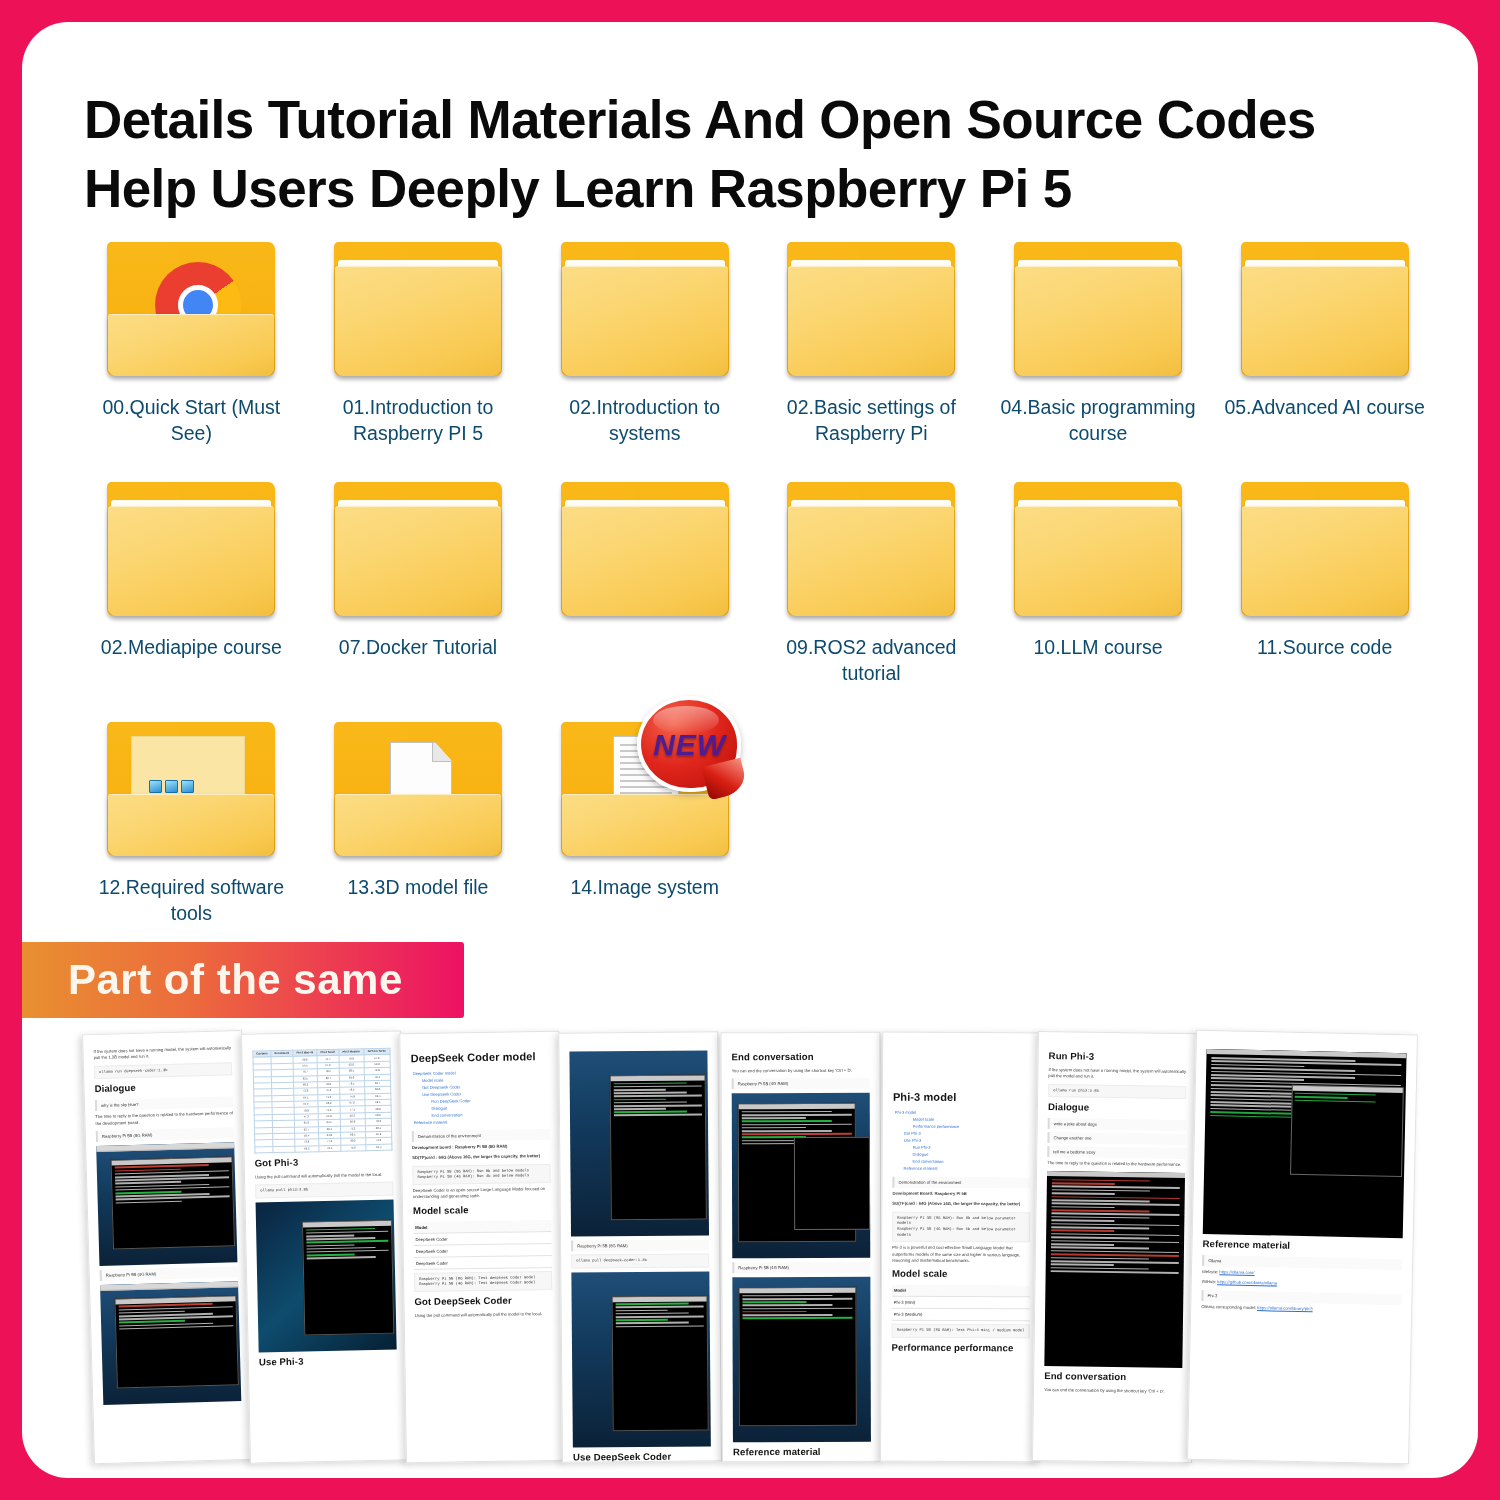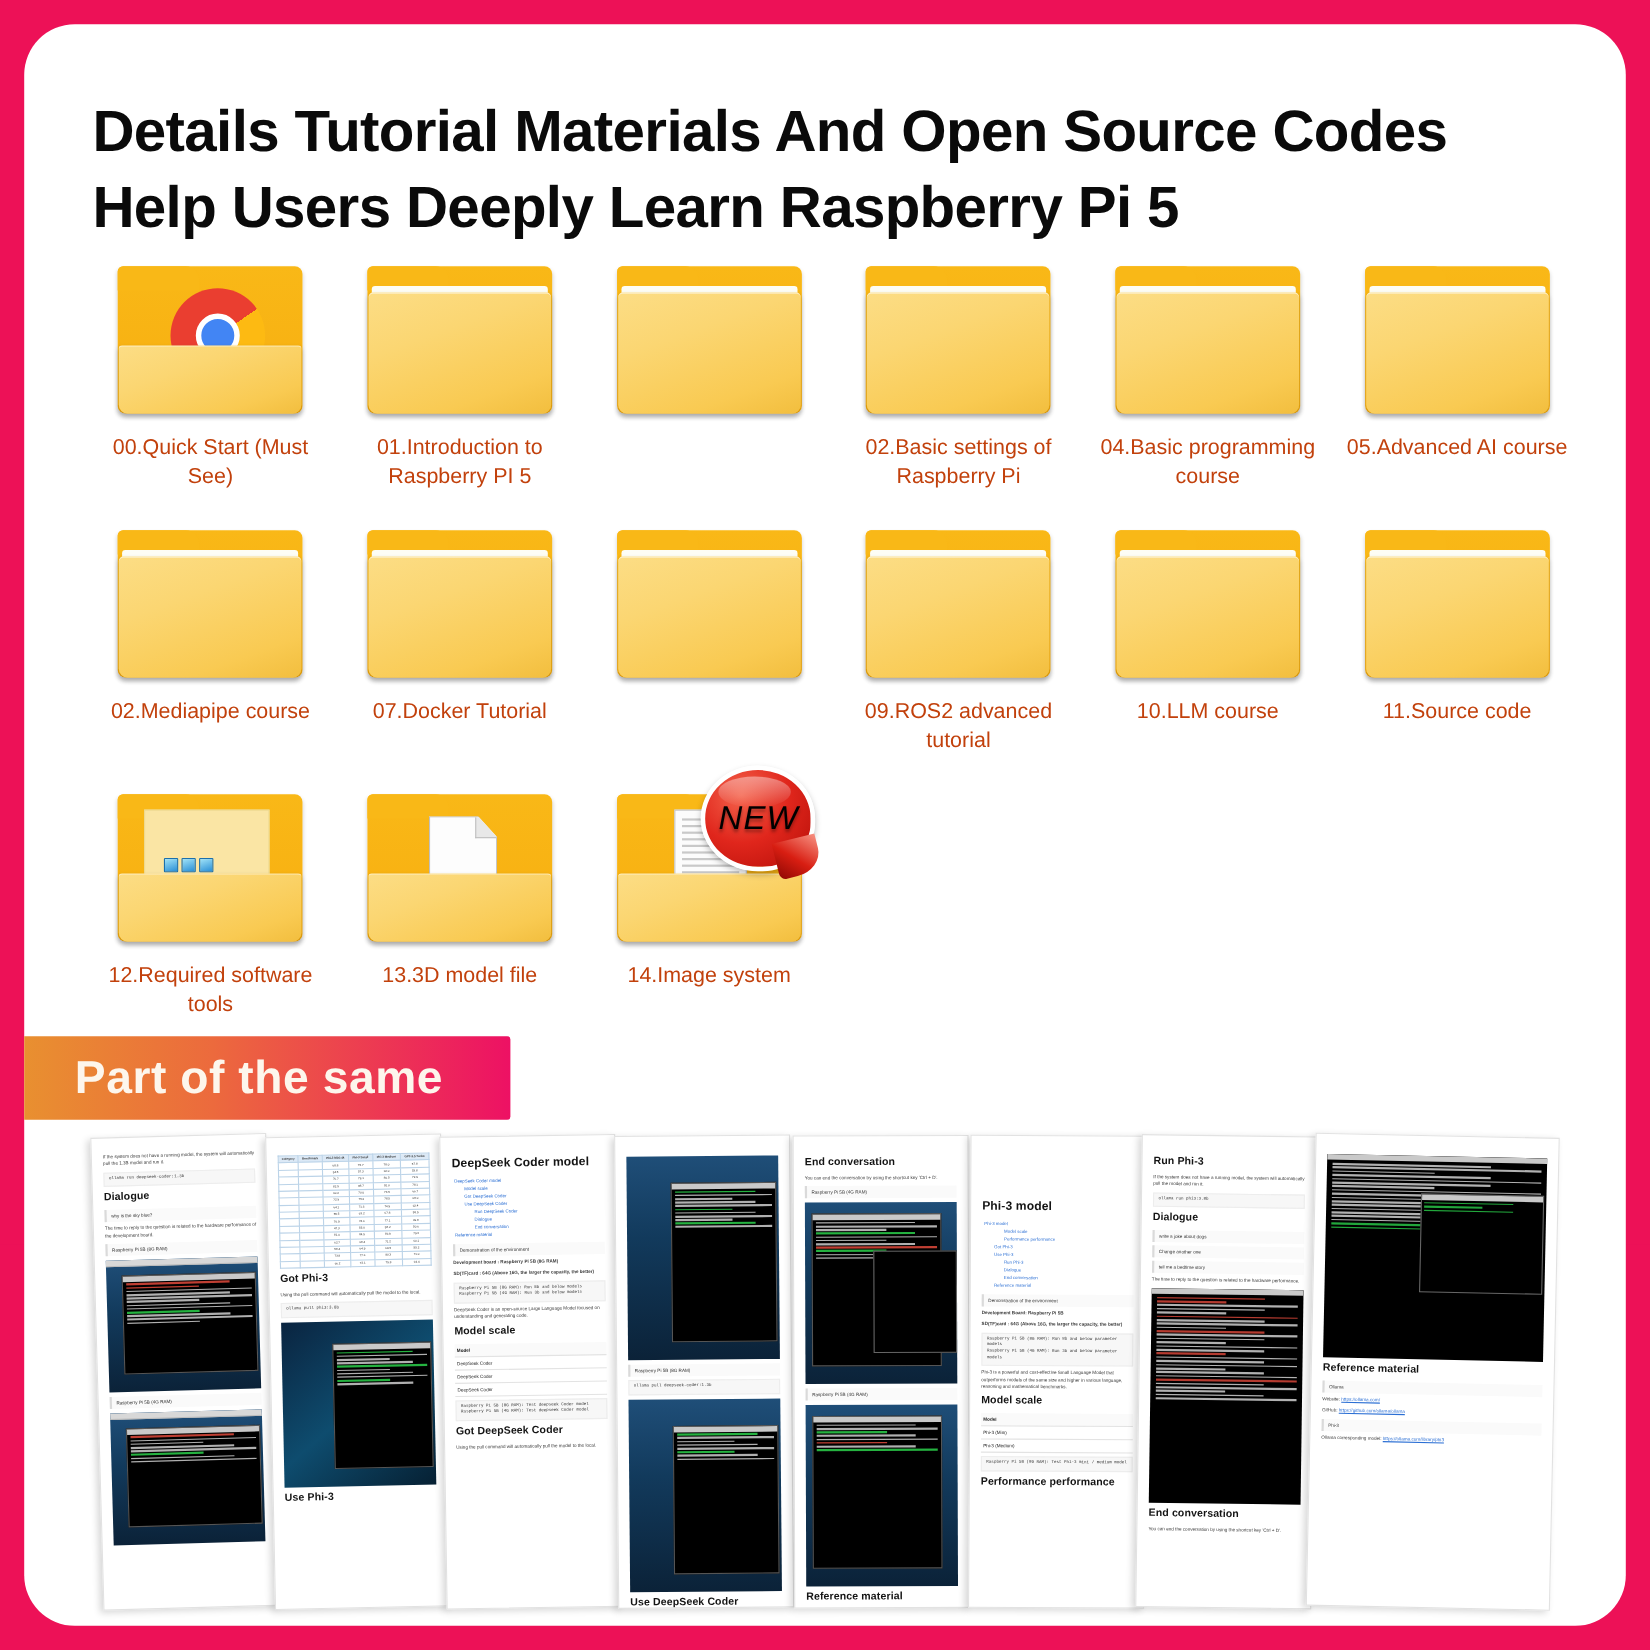--- a/index.html
+++ b/index.html
@@ -176,21 +176,21 @@
     background:linear-gradient(160deg,#9FE2F7 0%,#2A8FD6 100%);
     border:1px solid #1B6FAC;
     border-radius:1px;
   }
   .flabel{
     margin-top:10px;
     width:214px;
     text-align:center;
     font-size:19.5px;
     line-height:1.34;
-    color:#c2410c;
+    color:#0c4a6e;
     font-family:"Liberation Sans", sans-serif;
   }
   
   .newbadge{
     position:absolute;
     right:-10px; top:-22px;
     width:118px; height:106px;
     pointer-events:none;
   }
   .newbadge .disc{
@@ -215,23 +215,23 @@
     width:40px;height:34px;
     background:linear-gradient(225deg,#F79182 0%,#D81E12 55%,#8E0703 100%);
     border-radius:0 0 60% 6px;
     transform:rotate(-14deg);
   }
   .newbadge .txt{
     position:absolute;
     left:0; top:36px;
     width:118px;
     text-align:center;
-    color:#000000;
+    color:#4c1d95;
     font-size:30px;
-    font-weight:normal;
+    font-weight:bold;
     font-style:italic;
     letter-spacing:1px;
     text-shadow:0 2px 3px rgba(0,0,0,.35);
     font-family:"Liberation Sans", sans-serif;
   }
   
   .ribbon{
     position:absolute;
     left:-24px; top:920px;
     width:466px; height:76px;
@@ -365,20 +365,21 @@
         <div class="flabel">01.Introduction to Raspberry PI 5</div>
       </div>
 
       <div class="cell">
         <div class="ficon">
           <div class="f-back"></div>
             <div class="f-tab"></div>
             <div class="f-sheet"></div>
             <div class="f-front"></div>
         </div>
+        <div class="flabel">02.Introduction to systems</div>
       </div>
 
       <div class="cell">
         <div class="ficon">
           <div class="f-back"></div>
             <div class="f-tab"></div>
             <div class="f-sheet"></div>
             <div class="f-front"></div>
         </div>
         <div class="flabel">02.Basic settings of Raspberry Pi</div>

